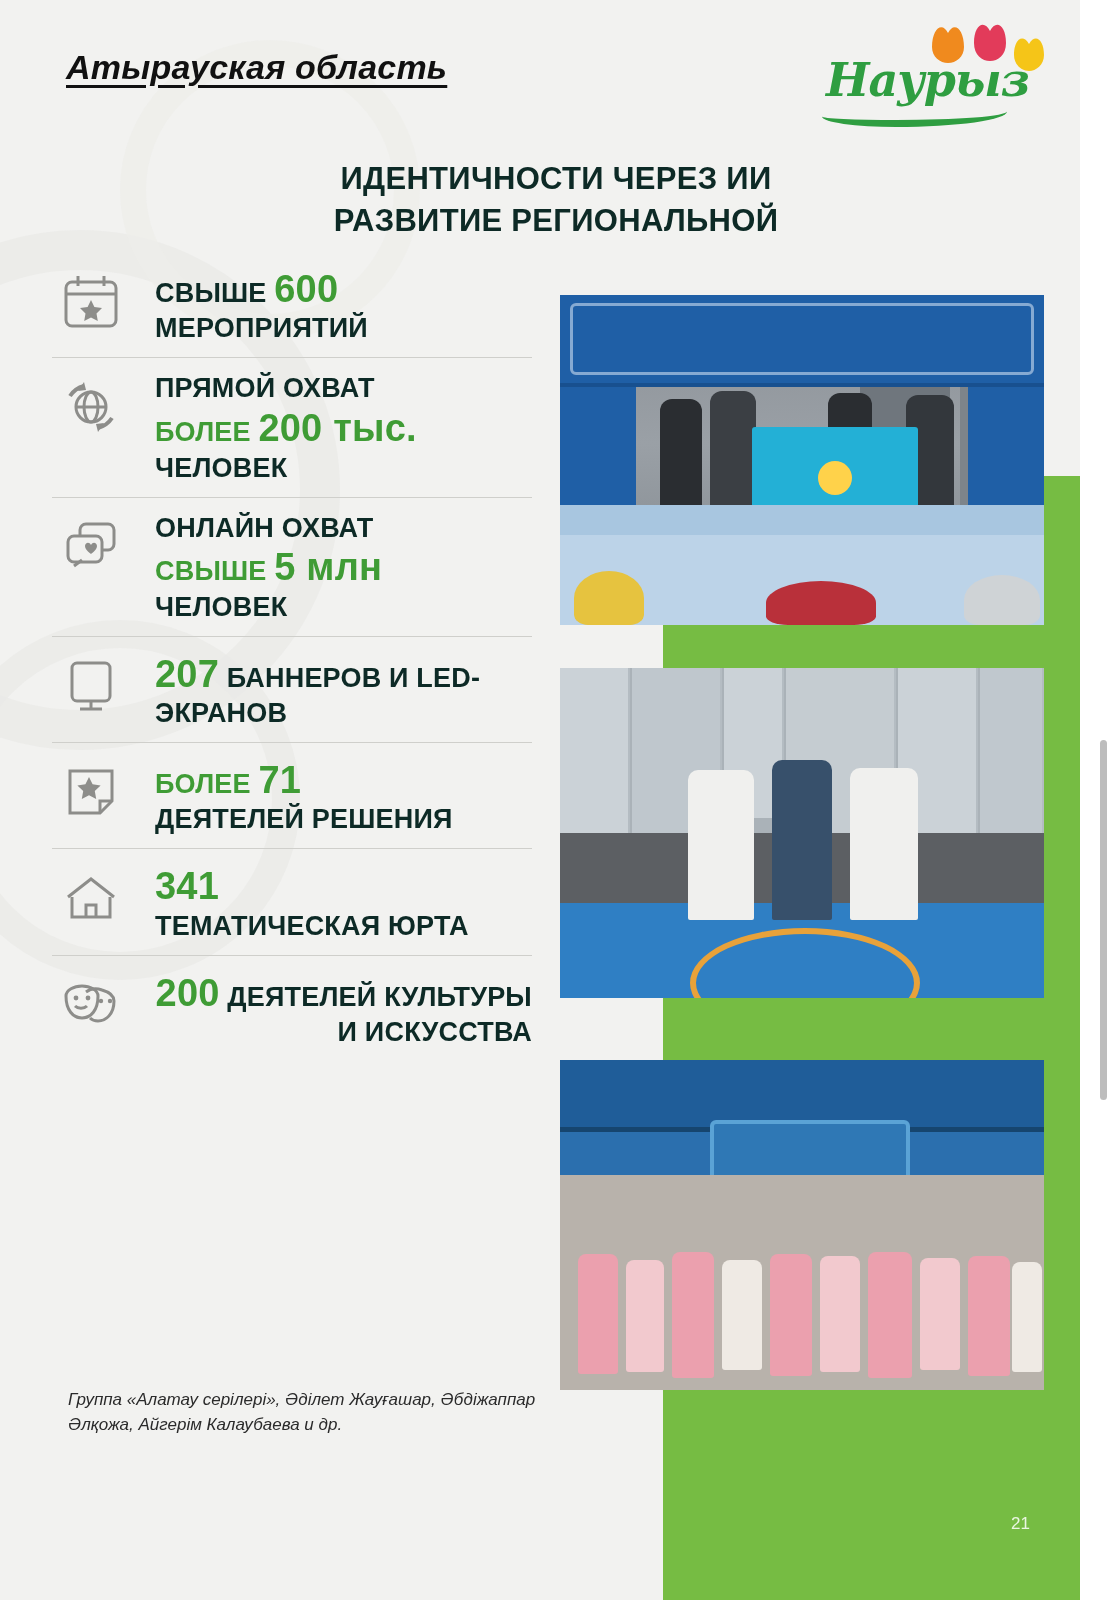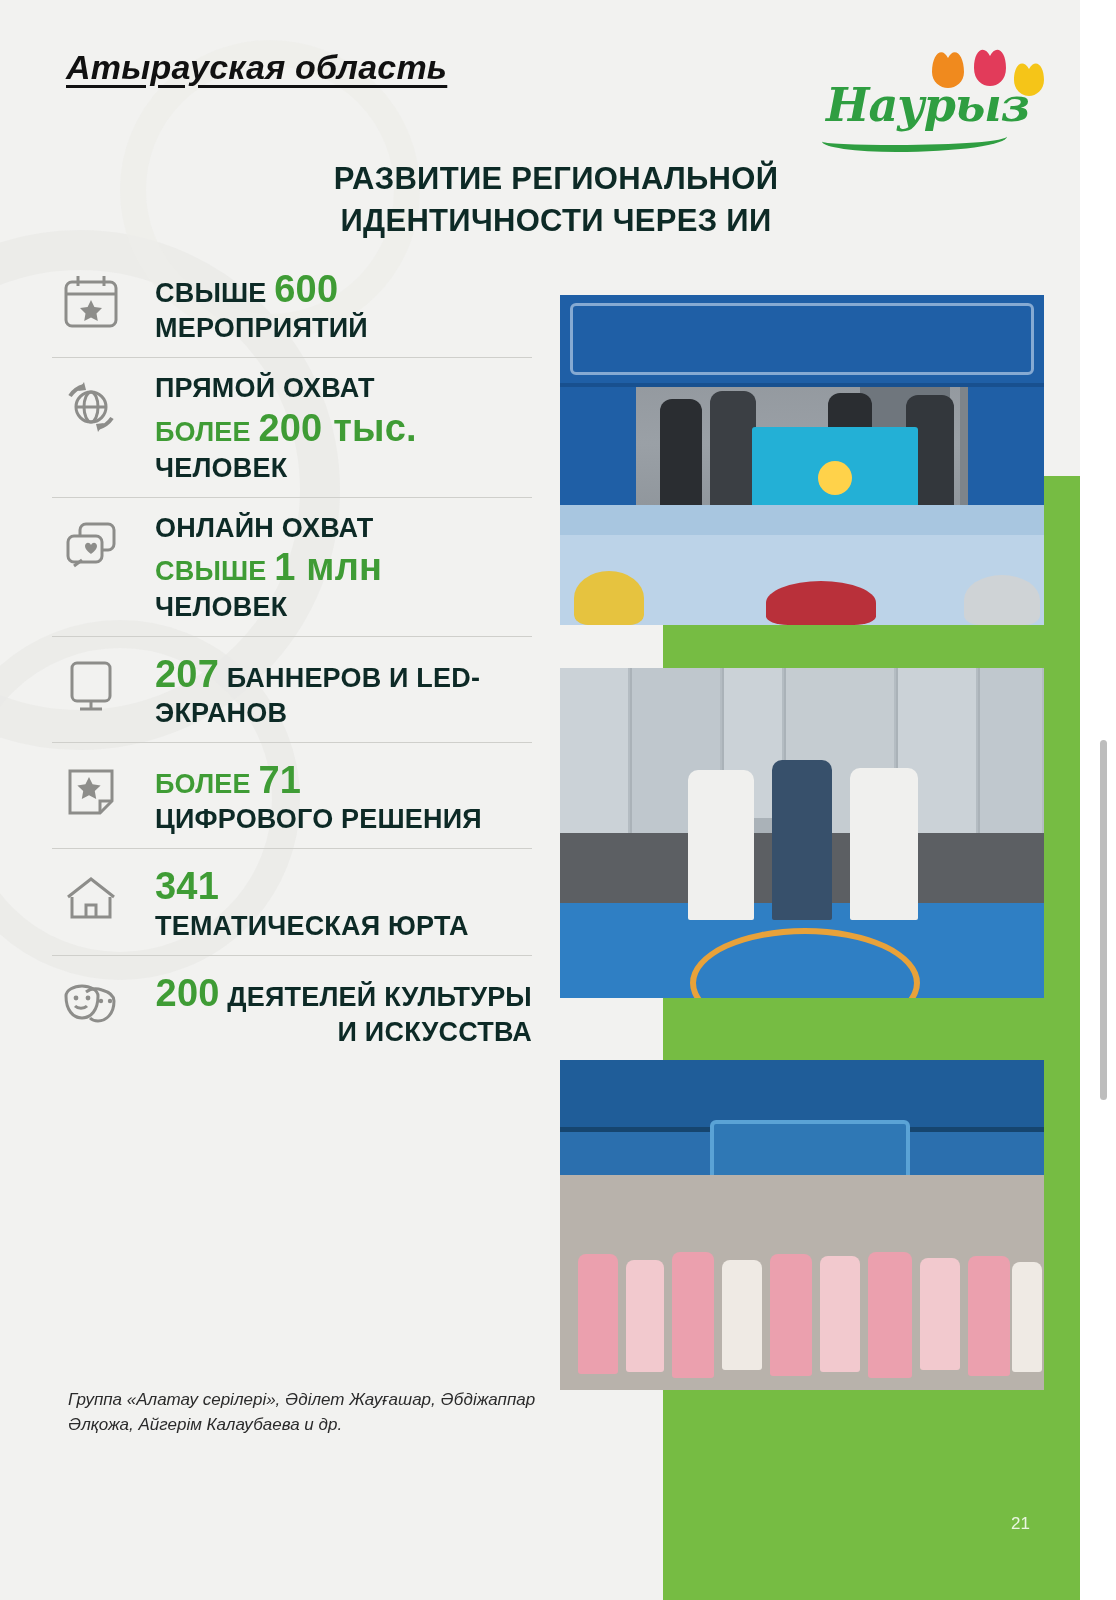--- a/index.html
+++ b/index.html
@@ -57,21 +57,21 @@
     font-style: italic;
     color: #111111;
     text-decoration: underline;
     text-underline-offset: 6px;
     letter-spacing: .2px;
   }
 
   
   .logo {
     position: absolute;
-    right: 70px; top: 44px;
+    right: 70px; top: 19px;
     width: 230px; height: 110px;
   }
   .logo .script {
     position: absolute;
     left: 10px; top: 34px;
     font-family: "DejaVu Serif", serif;
     font-style: italic;
     font-weight: bold;
     font-size: 46px;
     color: #2f9e41;
@@ -210,22 +210,22 @@
     <svg width="230" height="110" viewBox="0 0 230 110" style="position:absolute;left:86px;top:-6px;">
       <path d="M30 34 C30 16, 40 8, 46 20 C52 8, 62 16, 62 34 C62 44, 54 50, 46 50 C38 50, 30 44, 30 34 Z" fill="#f08a1e"></path>
       <path d="M72 30 C72 12, 82 6, 88 18 C94 6, 104 12, 104 30 C104 42, 96 48, 88 48 C80 48, 72 42, 72 30 Z" fill="#e23b5a"></path>
       <path d="M112 42 C112 26, 121 20, 127 31 C133 20, 142 26, 142 42 C142 52, 134 58, 127 58 C120 58, 112 52, 112 42 Z" fill="#f5c518"></path>
     </svg>
     <div class="script">Наурыз</div>
     <div class="swoosh"></div>
   </div>
 
   <div class="main-heading">
+    <div>ИДЕНТИЧНОСТИ ЧЕРЕЗ ИИ</div>
     <div>РАЗВИТИЕ РЕГИОНАЛЬНОЙ</div>
-    <div>ИДЕНТИЧНОСТИ ЧЕРЕЗ ИИ</div>
   </div>
 
   <div class="stats">
 
     <div class="stat">
       <div class="ico">
         <svg width="62" height="62" viewBox="0 0 62 62" fill="none" stroke="#8d8d8a" stroke-width="3">
           <rect x="6" y="12" width="50" height="44" rx="6"></rect>
           <path d="M6 24h50"></path>
             <path d="M18 6v10M44 6v10"></path>
@@ -264,21 +264,21 @@
         <svg width="62" height="62" viewBox="0 0 62 62" fill="none" stroke="#8d8d8a" stroke-width="3">
           <rect x="20" y="8" width="34" height="26" rx="6"></rect>
           <rect x="8" y="20" width="34" height="26" rx="6" fill="#f2f2f0"></rect>
           <path d="M14 50l8-6"></path>
           <path d="M25 30c0-3 4-5 6-1 2-4 6-2 6 1 0 4-6 8-6 8s-6-4-6-8z" fill="#8d8d8a" stroke="none"></path>
         </svg>
       </div>
       <div class="txt">
         <span>ОНЛАЙН ОХВАТ</span><br>
         <span class="grn">СВЫШЕ</span>
-        <span class="big">1 млн</span><br>
+        <span class="big">5 млн</span><br>
         <span>ЧЕЛОВЕК</span>
       </div>
     </div>
 
     <div class="stat">
       <div class="ico">
         <svg width="62" height="62" viewBox="0 0 62 62" fill="none" stroke="#8d8d8a" stroke-width="3">
           <rect x="12" y="8" width="38" height="38" rx="5"></rect>
           <path d="M31 46v8"></path>
             <path d="M20 54h22"></path>
@@ -294,21 +294,21 @@
       <div class="ico">
         <svg width="62" height="62" viewBox="0 0 62 62" fill="none" stroke="#8d8d8a" stroke-width="3">
           <path d="M10 10h42v30l-12 12H10z"></path>
           <path d="M40 52V40h12"></path>
           <path d="M29 16l3.6 7.3 8 1.2-5.8 5.6 1.4 8-7.2-3.8-7.2 3.8 1.4-8-5.8-5.6 8-1.2z" fill="#8d8d8a" stroke="none"></path>
         </svg>
       </div>
       <div class="txt">
         <span class="grn">БОЛЕЕ</span>
         <span class="big">71</span><br>
-        <span>ЦИФРОВОГО РЕШЕНИЯ</span>
+        <span>ДЕЯТЕЛЕЙ РЕШЕНИЯ</span>
       </div>
     </div>
 
     <div class="stat">
       <div class="ico">
         <svg width="62" height="62" viewBox="0 0 62 62" fill="none" stroke="#8d8d8a" stroke-width="3">
           <path d="M8 30L31 12l23 18"></path>
           <path d="M12 30v20h38V30"></path>
           <path d="M26 50V38h10v12"></path>
         </svg>

